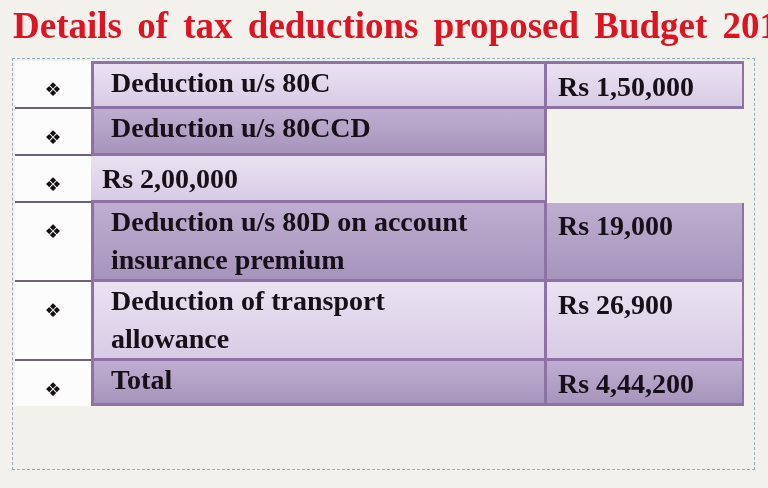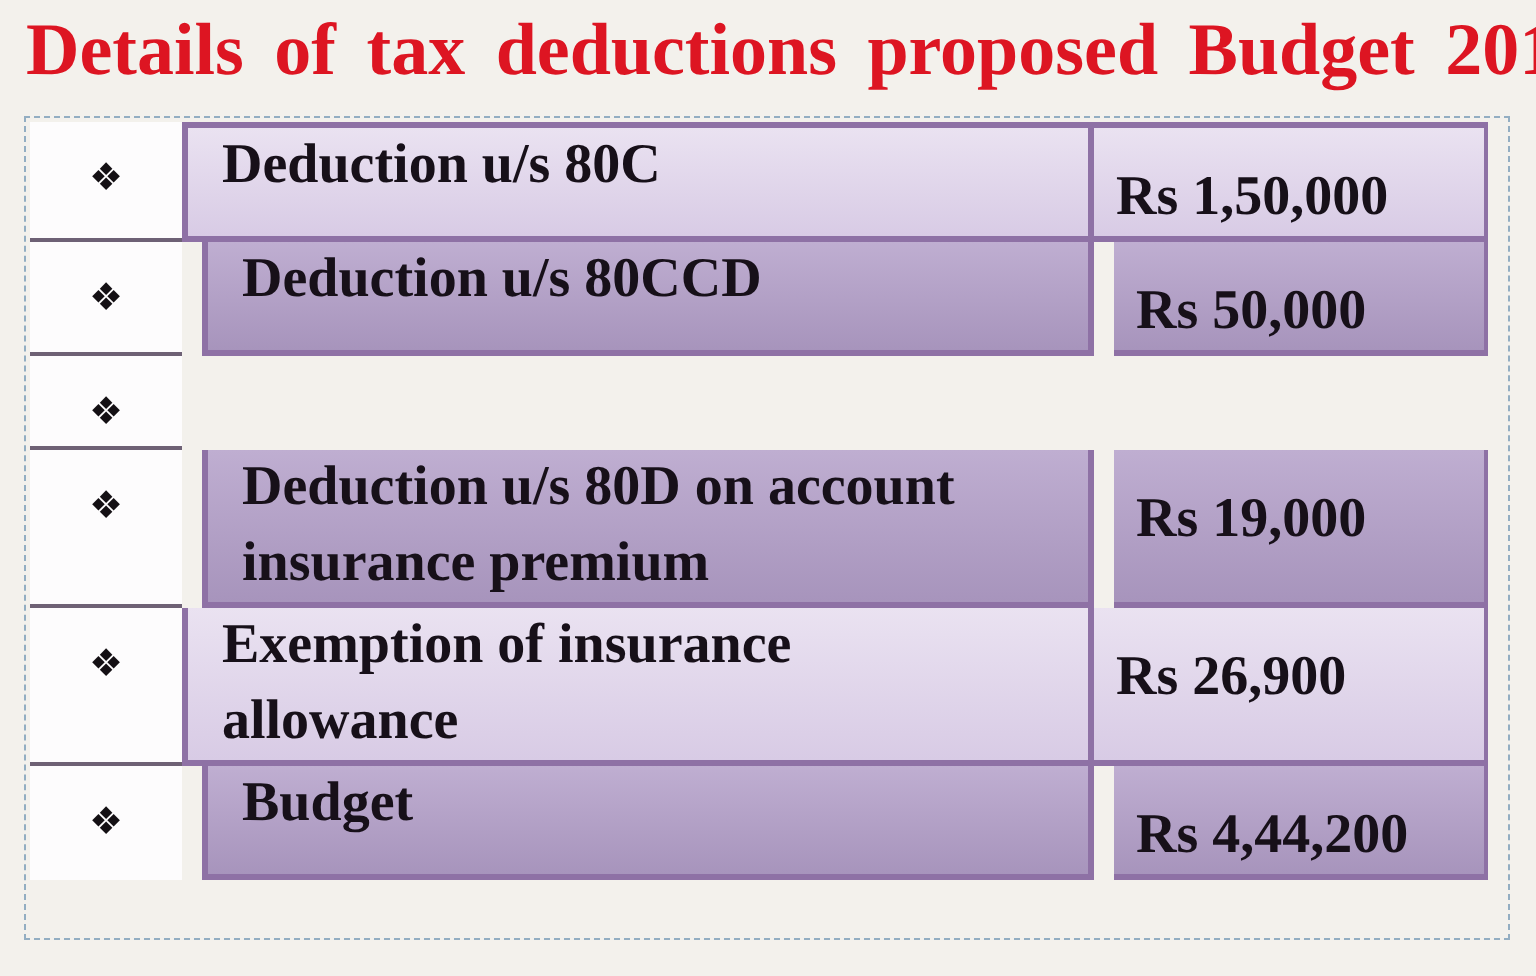--- a/index.html
+++ b/index.html
@@ -58,35 +58,34 @@
     color: #141014;
   }
   .desc-cell {
     padding: 0 8px 0 17px;
     border-left: 3px solid #8e71a5;
     border-right: 3px solid #8e71a5;
     border-bottom: 3px solid #8e71a5;
     white-space: pre-line;
   }
   .amount-cell {
-    padding: 16px 4px 0 11px;
+    padding: 4px 4px 0 11px;
     border-right: 2px solid #8e71a5;
     border-bottom: 3px solid #8e71a5;
     white-space: nowrap;
   }
   .row:first-child .desc-cell,
   .row:first-child .amount-cell { border-top: 3px solid #8e71a5; }
   .shade-light .desc-cell,
   .shade-light .amount-cell {
     background: linear-gradient(180deg, #eae2f1 0%, #d8cbe5 100%);
   }
   .shade-dark .desc-cell,
   .shade-dark .amount-cell {
     background: linear-gradient(180deg, #bfaed1 0%, #a794bc 100%);
-    margin-left: 10px;
   }
 </style>
 </head>
 <body>
 
 <div class="slide">
   <h1 class="slide-title" style="color: rgb(221, 21, 34);">Details of tax deductions proposed Budget 2015-16</h1>
 
   <div class="selection-outline"></div>
 
@@ -97,48 +96,48 @@
     </div>
     <div class="cell desc-cell">Deduction u/s 80C</div>
     <div class="cell amount-cell">Rs 1,50,000</div>
   </div>
 
   <div class="row shade-dark">
     <div class="cell bullet-cell">
       <span class="bullet">❖</span>
     </div>
     <div class="cell desc-cell">Deduction u/s 80CCD</div>
-    <div class="cell amount-cell">Rs 50,000</div>
   </div>
 
   <div class="row shade-light">
     <div class="cell bullet-cell">
       <span class="bullet">❖</span>
     </div>
+    <div class="cell amount-cell">Rs 2,00,000</div>
   </div>
 
   <div class="row shade-dark">
     <div class="cell bullet-cell">
       <span class="bullet">❖</span>
     </div>
     <div class="cell desc-cell">Deduction u/s 80D on account
 insurance premium</div>
     <div class="cell amount-cell">Rs 19,000</div>
   </div>
 
   <div class="row shade-light">
     <div class="cell bullet-cell">
       <span class="bullet">❖</span>
     </div>
-    <div class="cell desc-cell">Exemption of insurance
+    <div class="cell desc-cell">Deduction of transport
 allowance</div>
     <div class="cell amount-cell">Rs 26,900</div>
   </div>
 
   <div class="row shade-dark">
     <div class="cell bullet-cell">
       <span class="bullet">❖</span>
     </div>
-    <div class="cell desc-cell">Budget</div>
+    <div class="cell desc-cell">Total</div>
     <div class="cell amount-cell">Rs 4,44,200</div>
   </div>
 </div>
 </div>
 
 </body></html>

